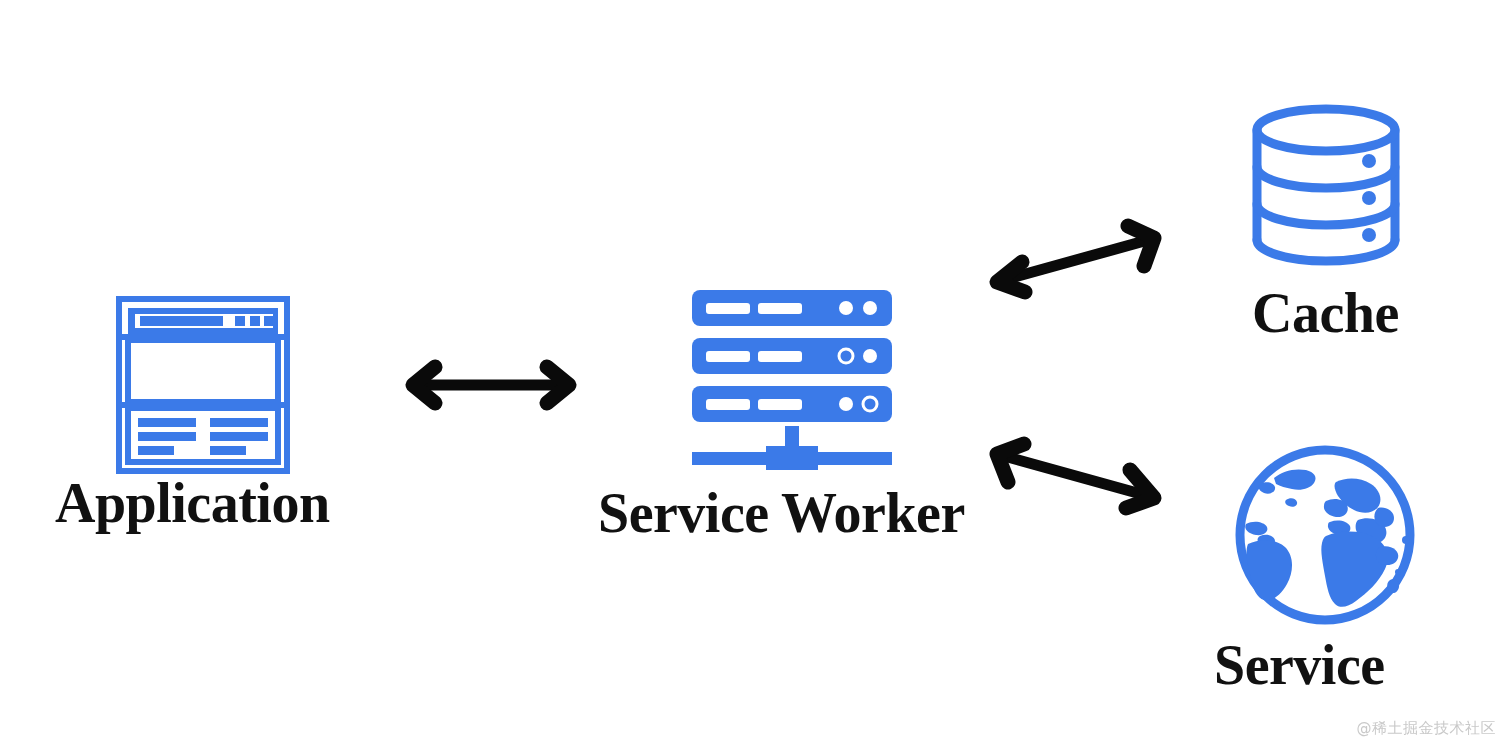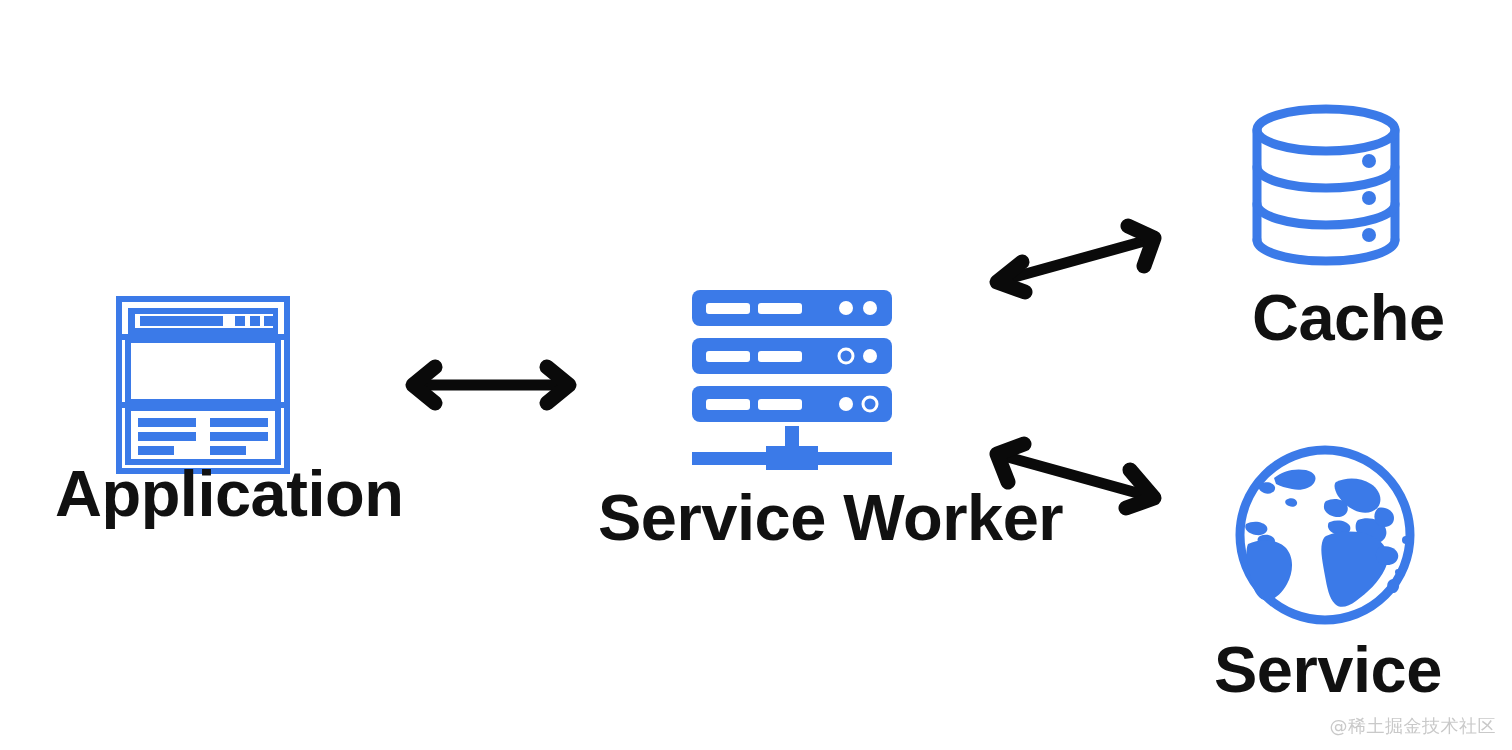--- a/index.html
+++ b/index.html
@@ -13,34 +13,34 @@
     position:relative;
     width:1512px;
     height:750px;
     background:#ffffff;
   }
   .node { position:absolute; }
   .node-label {
     position:absolute;
     color:#111111;
     font-weight:700;
-    font-size:65px;
+    font-size:56px;
     line-height:1;
     letter-spacing:-0.5px;
     white-space:nowrap;
-    font-family:Liberation Sans, sans-serif;
+    font-family:Liberation Serif, serif;
   }
   .icon-wrap { position:absolute; }
   .arrow { position:absolute; }
   .watermark {
     position:absolute;
     right:16px;
     bottom:12px;
     color:#c9c9c9;
-    font-size:18px;
+    font-size:15px;
     letter-spacing:0.5px;
     white-space:nowrap;
     font-family:"DejaVu Sans","Liberation Sans",sans-serif;
   }
 </style>
 </head>
 <body>
 
 <div id="stage">
 
@@ -69,21 +69,21 @@
 
         <rect x="22" y="122" width="58" height="9" fill="#3b7ae8"></rect>
         <rect x="22" y="136" width="58" height="9" fill="#3b7ae8"></rect>
         <rect x="22" y="150" width="36" height="9" fill="#3b7ae8"></rect>
 
         <rect x="94" y="122" width="58" height="9" fill="#3b7ae8"></rect>
         <rect x="94" y="136" width="58" height="9" fill="#3b7ae8"></rect>
         <rect x="94" y="150" width="36" height="9" fill="#3b7ae8"></rect>
       </svg>
     </div>
-    <div class="node-label" style="left:55px; top:461px;">Application</div>
+    <div class="node-label" style="left:55px; top:475px;">Application</div>
   </div>
 
   <div class="node">
     <div class="icon-wrap" style="left:692px; top:290px; width:204px; height:182px;">
       <svg width="204" height="182" viewBox="0 0 204 182" xmlns="http://www.w3.org/2000/svg">
 
         <rect x="0" y="0" width="200" height="36" rx="8" fill="#3b7ae8"></rect>
         <rect x="14" y="13" width="44" height="11" rx="3" fill="#ffffff"></rect>
         <rect x="66" y="13" width="44" height="11" rx="3" fill="#ffffff"></rect>
         <circle cx="154" cy="18" r="7" fill="#ffffff"></circle>

